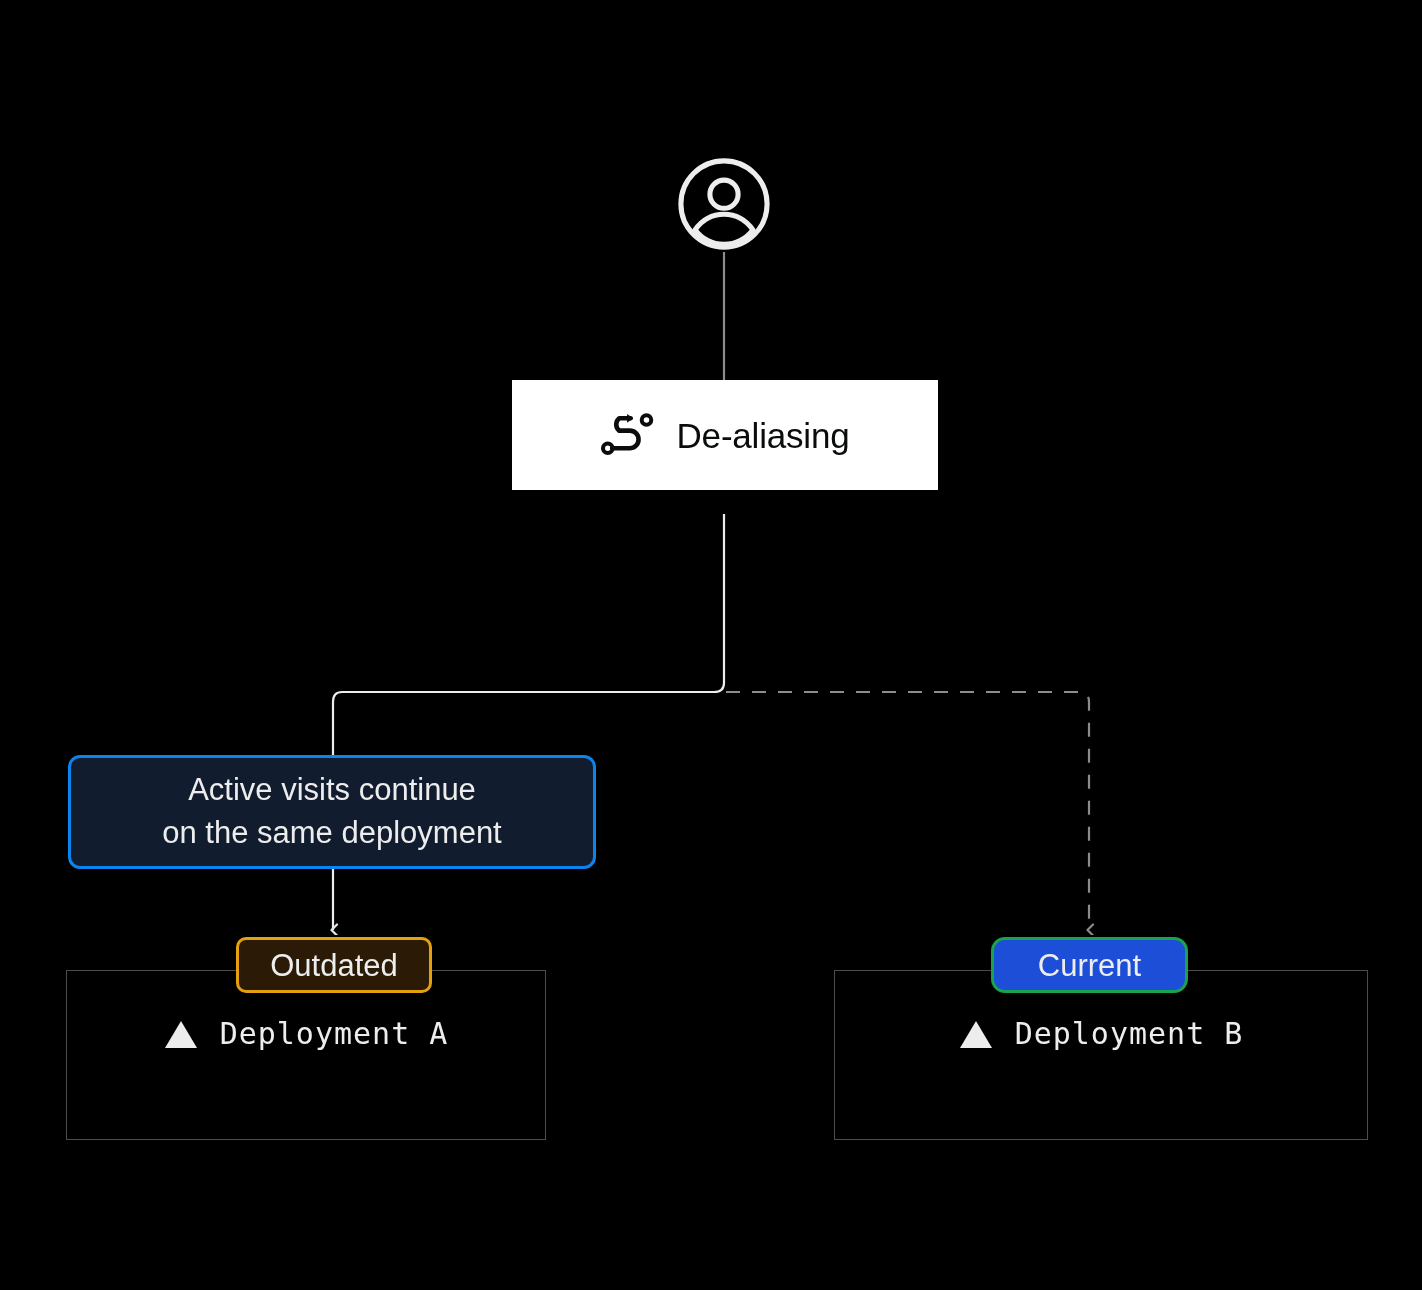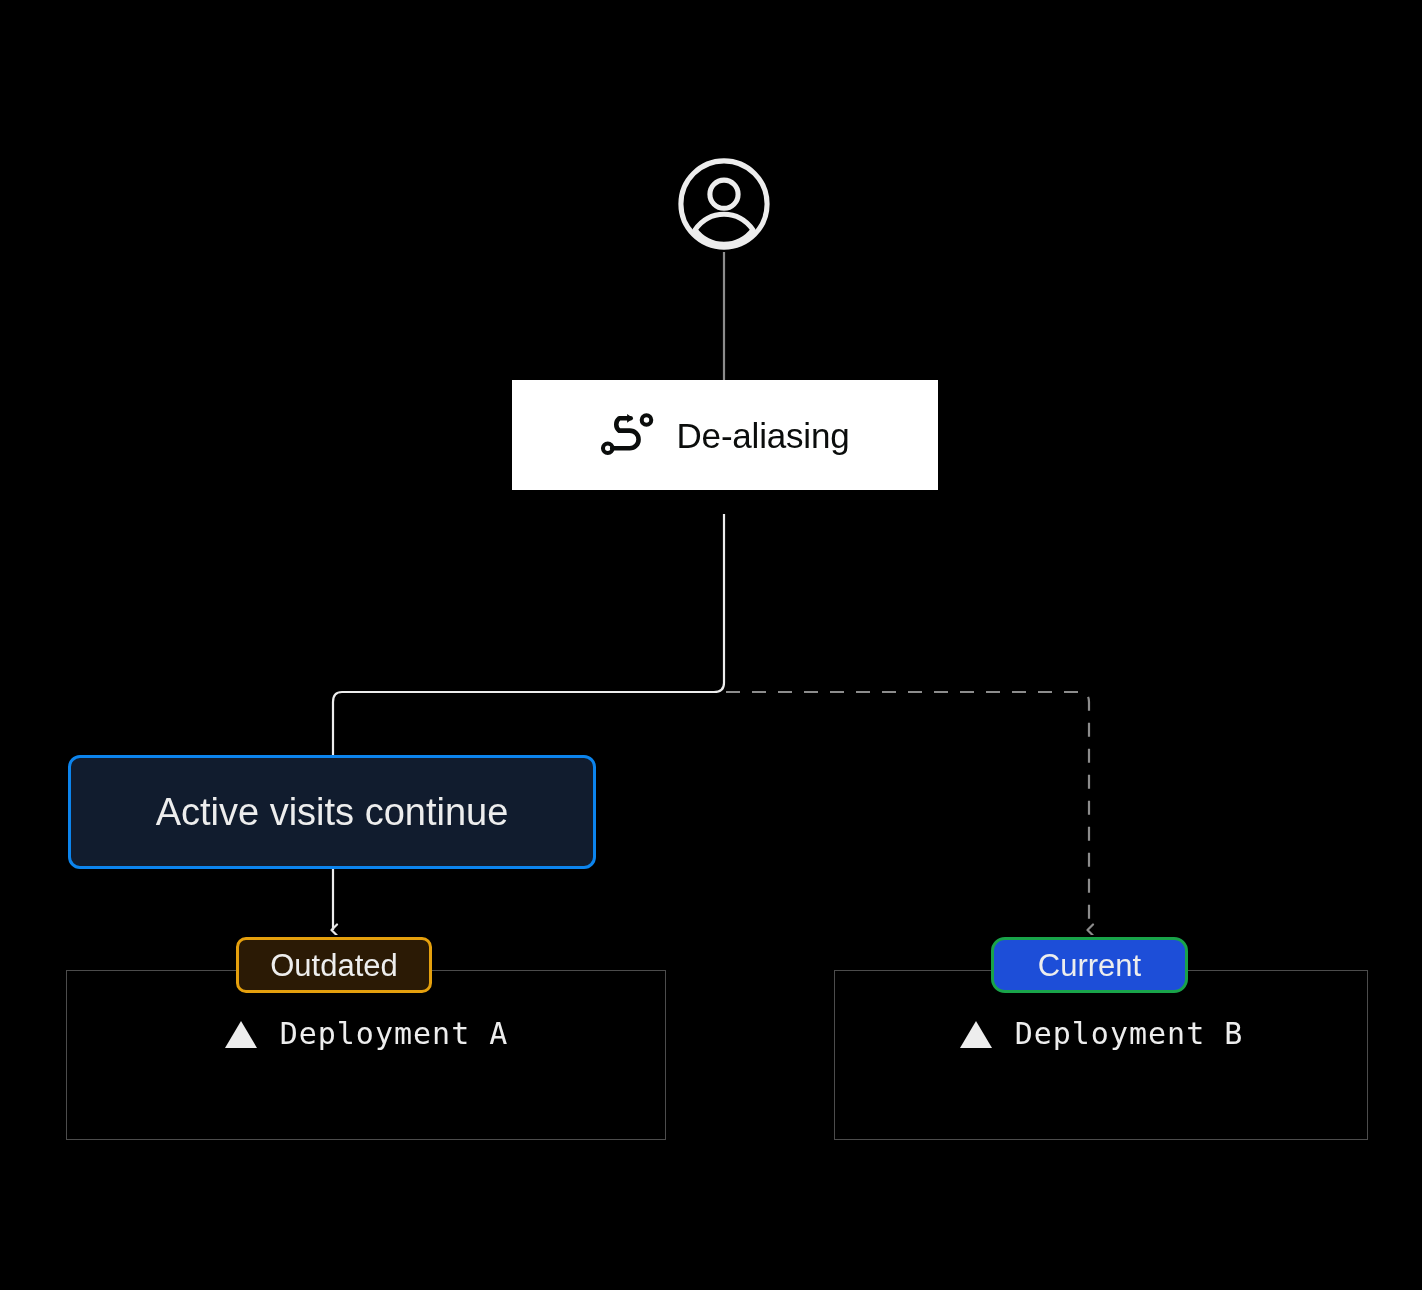--- a/index.html
+++ b/index.html
@@ -72,38 +72,38 @@
     box-sizing: border-box;
     background: #111c2e;
     border: 3px solid #0c84ed;
     border-radius: 12px;
     display: flex;
     flex-direction: column;
     align-items: center;
     justify-content: center;
   }
   .note-line {
-    font-size: 38px;
+    font-size: 31px;
     color: #ededed;
     line-height: 1.38;
     white-space: nowrap;
   }
 
   
   .deploy-box {
     position: absolute;
     box-sizing: border-box;
     border: 1px solid #4c4c4c;
     background: #000000;
     display: flex;
     align-items: flex-start;
     justify-content: center;
     padding-top: 48px;
   }
-  .deploy-box.a { left: 66px;  top: 970px; width: 600px; height: 170px; }
+  .deploy-box.a { left: 66px;  top: 970px; width: 480px; height: 170px; }
   .deploy-box.b { left: 834px; top: 970px; width: 534px; height: 170px; }
   .deploy-row {
     display: flex;
     align-items: center;
     gap: 22px;
   }
   .tri-icon {
     width: 34px;
     height: 30px;
     display: block;
@@ -192,20 +192,21 @@
 
       <circle cx="7" cy="40" r="5.4" fill="none" stroke="#0b0d0c" stroke-width="4.6"></circle>
 
       <circle cx="51" cy="8" r="5.4" fill="none" stroke="#0b0d0c" stroke-width="4.6"></circle>
     </svg>
     <span class="dealias-label">De-aliasing</span>
   </div>
 
   <div class="note-box">
     <span class="note-line">Active visits continue</span>
+    <span class="note-line">on the same deployment</span>
   </div>
 
   <div class="badge badge-outdated">Outdated</div>
   <div class="deploy-box a">
     <div class="deploy-row">
       <svg class="tri-icon" viewBox="0 0 34 30">
         <path d="M17,2 L33,29 L1,29 Z" fill="#ededed"></path>
       </svg>
       <span class="deploy-name">Deployment A</span>
     </div>

